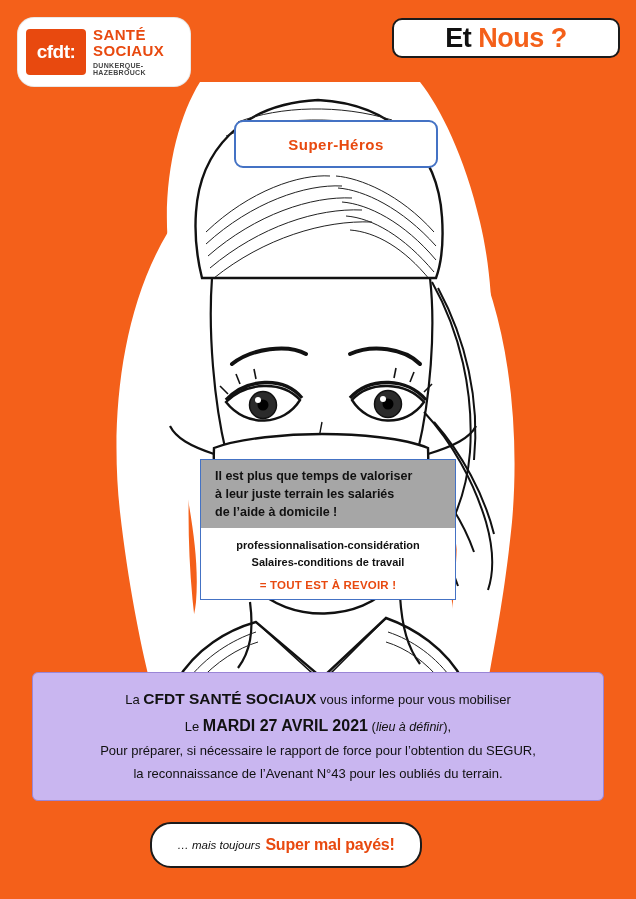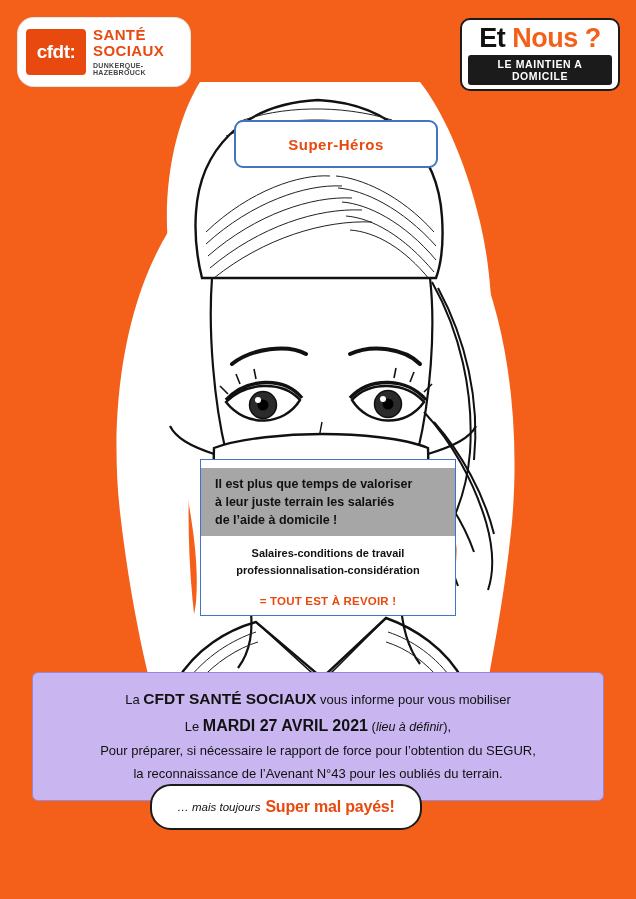--- a/index.html
+++ b/index.html
@@ -60,21 +60,21 @@
     font-size: 7px;
     letter-spacing: 0.3px;
     margin-top: 3px;
   }
 
   
   .topright {
     position: absolute;
     right: 16px;
     top: 18px;
-    width: 160px;
+    width: 228px;
     background: #ffffff;
     border: 2px solid #1b1b1b;
     border-radius: 10px;
     padding: 5px 6px 4px;
     box-sizing: border-box;
     text-align: center;
   }
   .topright .line1 {
     font-weight: bold;
     font-size: 27px;
@@ -139,34 +139,33 @@
     border: 1.5px solid #4472C4;
     box-sizing: border-box;
   }
   .msg-grey {
     background: #A6A6A6;
     color: #111;
     font-weight: bold;
     font-size: 12.5px;
     line-height: 1.42;
     padding: 8px 9px 7px 14px;
-    margin-top: 8px;
   }
   .msg-lower {
     padding: 9px 8px 8px;
     text-align: center;
   }
   .msg-lower .sub {
     font-weight: bold;
     font-size: 11px;
     color: #111;
     line-height: 1.5;
   }
   .msg-lower .accent {
-    margin-top: 17px;
+    margin-top: 9px;
     font-weight: bold;
     font-size: 11.5px;
     color: #E8490F;
     letter-spacing: 0.2px;
   }
 
   
   .info-panel {
     position: absolute;
     left: 32px;
@@ -205,21 +204,21 @@
   .info-panel .row.r3,
   .info-panel .row.r4 {
     font-size: 13px;
     font-weight: normal;
   }
 
   
   .bottom-bubble {
     position: absolute;
     left: 150px;
-    top: 784px;
+    top: 822px;
     width: 268px;
     height: 42px;
     background: #ffffff;
     border: 2px solid #1b1b1b;
     border-radius: 21px;
     display: flex;
     align-items: center;
     justify-content: center;
   }
   .bottom-bubble .t1 {
@@ -244,21 +243,20 @@
     <div class="l1">SANTÉ SOCIAUX</div>
     <div class="l2">DUNKERQUE-HAZEBROUCK</div>
   </div>
 </div>
 
 <div class="topright">
   <div class="line1">
     <span>Et</span>
     <span class="orange">Nous ?</span>
   </div>
-  <div class="line2">LE MAINTIEN A DOMICILE</div>
 </div>
 
 <div class="illustration">
   <svg width="636" height="600" viewBox="0 0 636 600" xmlns="http://www.w3.org/2000/svg">
 
     <path d="M200 0 C175 40 160 110 170 180 C178 245 168 300 178 360 C188 420 200 470 196 520 C192 560 170 580 150 600 L500 600 C470 575 448 545 452 500 C458 430 480 380 488 320 C496 255 492 190 480 140 C465 75 440 25 420 0 Z" fill="#ffffff"></path>
     <path d="M168 150 C120 230 110 340 120 430 C128 500 140 560 150 600 L205 600 C190 530 186 450 190 380 C194 300 186 220 178 160 Z" fill="#ffffff"></path>
     <path d="M470 160 C510 240 520 350 512 440 C505 510 495 560 488 600 L440 600 C456 530 460 450 456 380 C452 300 462 220 472 170 Z" fill="#ffffff"></path>
 
     <path d="M196 130 C200 70 240 22 318 18 C396 22 438 72 442 135 C444 165 440 185 436 196 L202 196 C198 180 194 158 196 130 Z" fill="none" stroke="#111" stroke-width="2.4"></path>
@@ -347,22 +345,22 @@
   <span>Super-Héros</span>
 </div>
 
 <div class="msg-box">
   <div class="msg-grey">
     <div>Il est plus que temps de valoriser</div>
     <div>à leur juste terrain les salariés</div>
     <div>de l’aide à domicile !</div>
   </div>
   <div class="msg-lower">
+    <div class="sub">professionnalisation-considération</div>
     <div class="sub">Salaires-conditions de travail</div>
-    <div class="sub">professionnalisation-considération</div>
     <div class="accent">= TOUT EST À REVOIR !</div>
   </div>
 </div>
 
 <div class="info-panel">
   <div class="row r1">
     <span>La </span><b>CFDT SANTÉ SOCIAUX</b><span> vous informe pour vous mobiliser</span>
   </div>
   <div class="row r2">
     <span>Le </span><b>MARDI 27 AVRIL 2021</b><span> (</span><i>lieu à définir</i><span>),</span>

